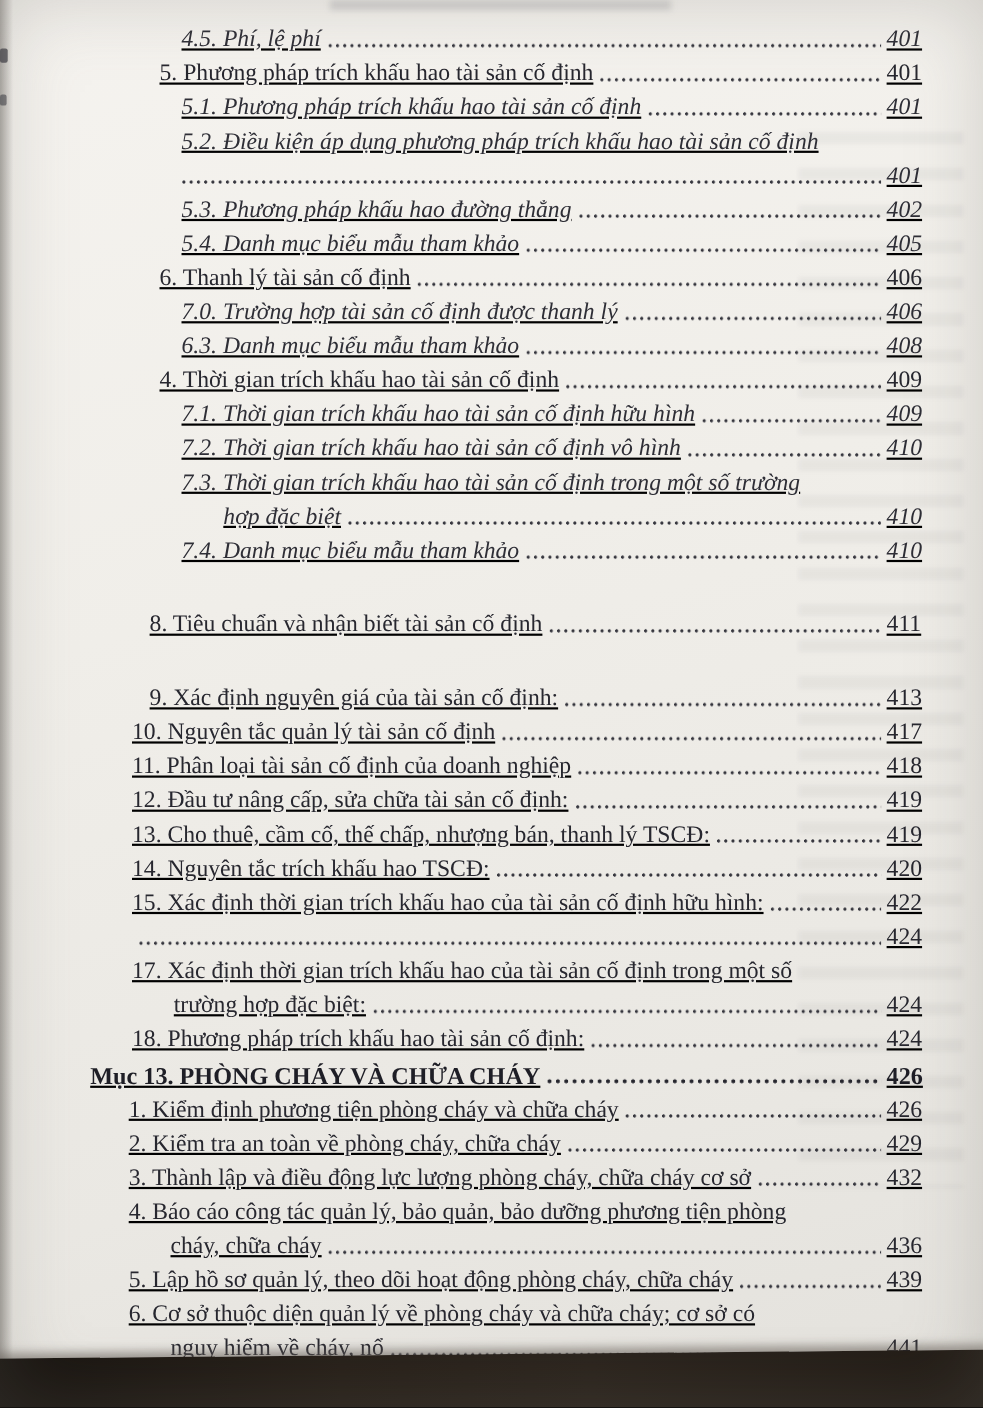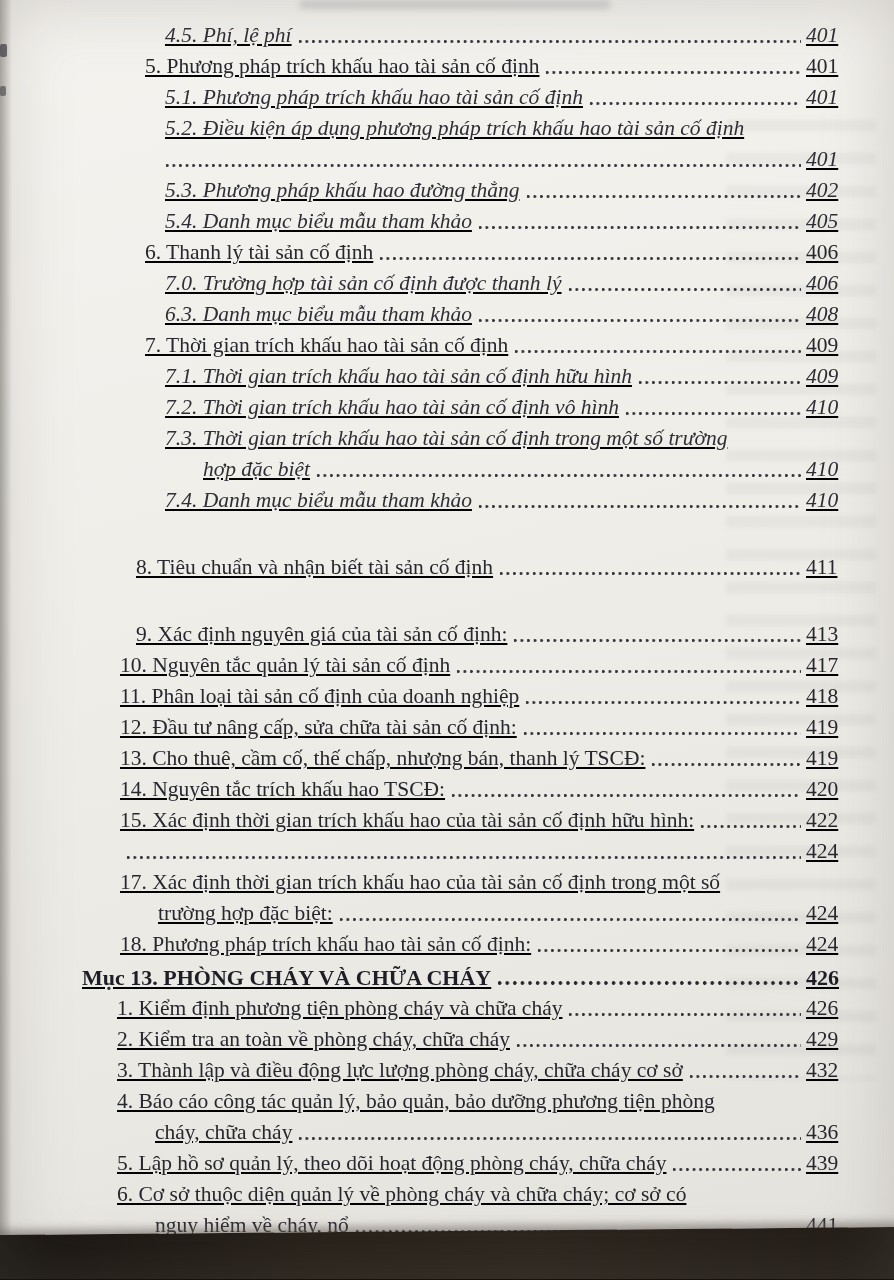--- a/index.html
+++ b/index.html
@@ -121,21 +121,21 @@
       </div>
       <div class="entry sub it">
         <div class="row">
           <span class="t">6.3. Danh mục biểu mẫu tham khảo</span>
           <span class="leader"></span>
           <span class="pg">408</span>
         </div>
       </div>
       <div class="entry main-a">
         <div class="row">
-          <span class="t">7. Thời gian trích khấu hao tài sản cố định</span>
+          <span class="t">4. Thời gian trích khấu hao tài sản cố định</span>
           <span class="leader"></span>
           <span class="pg">409</span>
         </div>
       </div>
       <div class="entry sub it">
         <div class="row">
           <span class="t">7.1. Thời gian trích khấu hao tài sản cố định hữu hình</span>
           <span class="leader"></span>
           <span class="pg">409</span>
         </div>

